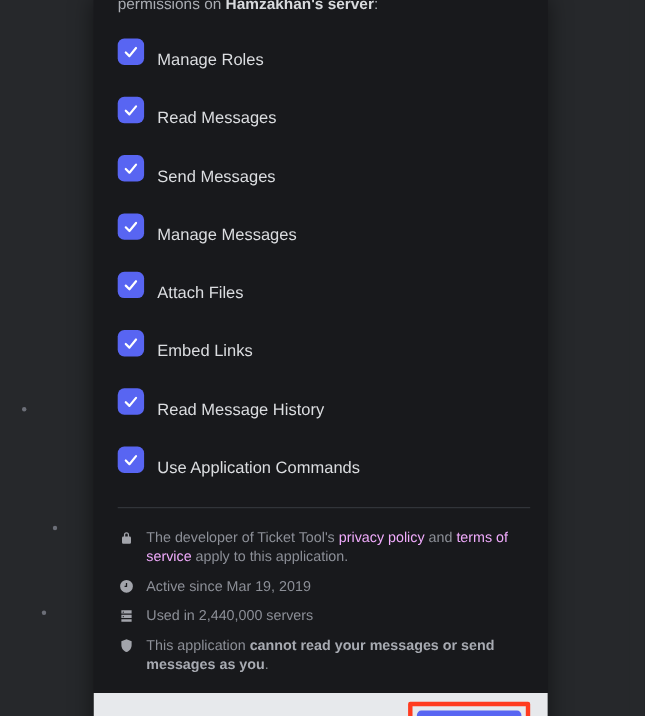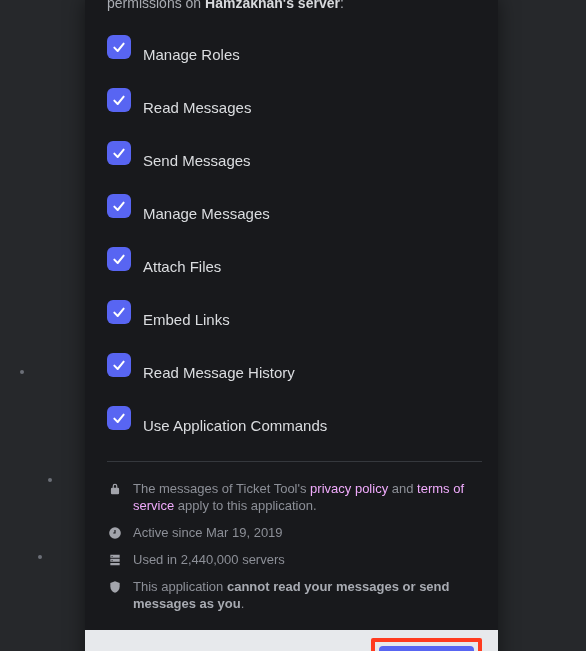--- a/index.html
+++ b/index.html
@@ -218,21 +218,21 @@
 
       <div class="info-block">
 
         <div class="info-row">
           <span class="info-icon">
             <svg viewBox="0 0 24 24" fill="currentColor">
                 <path d="M17 10h-1V7a4 4 0 0 0-8 0v3H7a2 2 0 0 0-2 2v7a2 2 0 0 0 2 2h10a2 2 0 0 0 2-2v-7a2 2 0 0 0-2-2zm-7-3a2 2 0 1 1 4 0v3h-4V7z"></path>
               </svg>
           </span>
           <span class="info-text">
-            <span>The messages of Ticket Tool's </span><span class="link">privacy policy</span><span> and </span><span class="link">terms of service</span><span> apply to this application.</span>
+            <span>The developer of Ticket Tool's </span><span class="link">privacy policy</span><span> and </span><span class="link">terms of service</span><span> apply to this application.</span>
           </span>
         </div>
 
         <div class="info-row">
           <span class="info-icon">
             <svg viewBox="0 0 24 24" fill="currentColor">
                 <path d="M12 2a10 10 0 1 0 0 20 10 10 0 0 0 0-20zm1 11h-4v-2h2V7h2v6z"></path>
               </svg>
           </span>
           <span class="info-text">Active since Mar 19, 2019</span>

